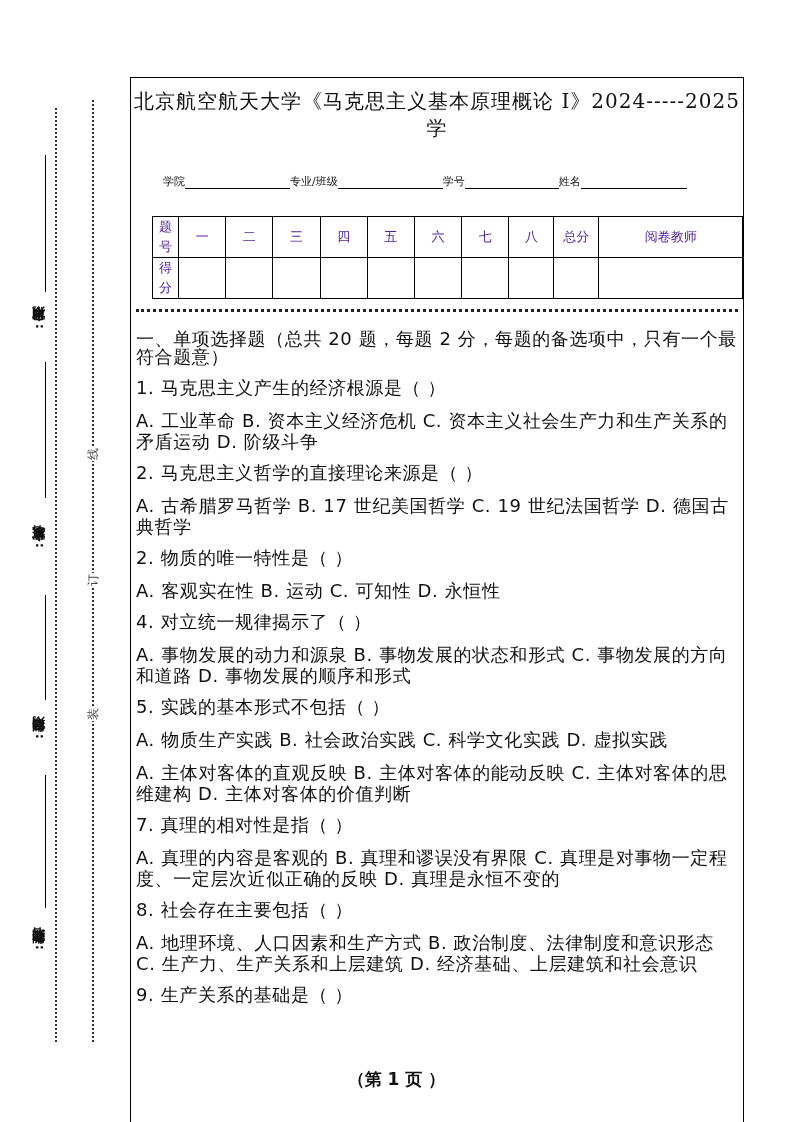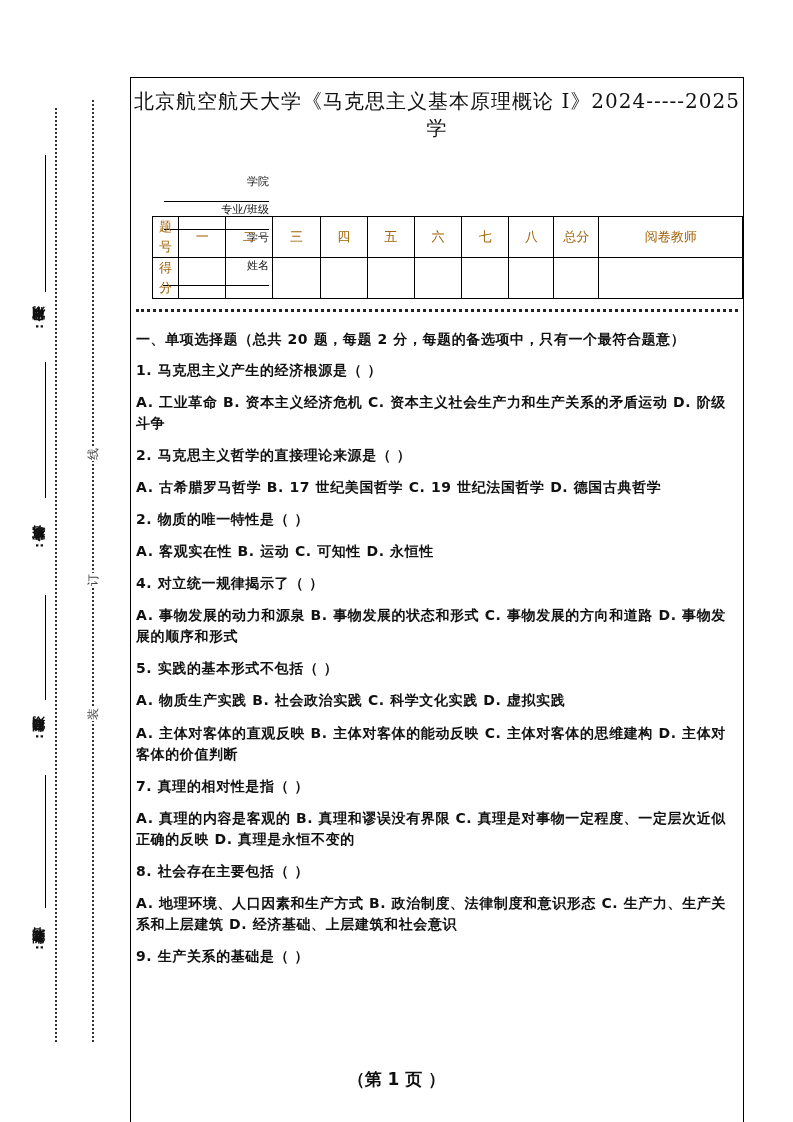--- a/index.html
+++ b/index.html
@@ -16,33 +16,33 @@
                font-family:"DejaVu Sans", sans-serif; font-size:12px; color:#444;
                transform:rotate(-90deg); text-align:center; line-height:16px; }
 
   
   .frame { position:absolute; left:130px; top:77px; width:614px; height:1110px; border:1px solid #000; box-sizing:border-box; }
 
   .title { position:absolute; left:0; right:0; text-align:center; font-size:20px; letter-spacing:1px; }
   .title1 { top:10px; }
   .title2 { top:52px; }
 
-  .info-row { position:absolute; top:96px; left:32px; font-size:11px; font-family:"DejaVu Sans", sans-serif; display:flex; align-items:flex-end;flex-direction:column; }
+  .info-row { position:absolute; top:96px; left:32px; font-size:11px; font-family:"DejaVu Sans", sans-serif; display:flex; align-items:flex-end; }
   .info-row .lbl { white-space:nowrap; }
   .info-row .blank { display:inline-block; border-bottom:1px solid #000; height:12px; }
 
   table.score { position:absolute; top:138px; left:21px; border-collapse:collapse; font-size:13px;
-                font-family:"DejaVu Sans", sans-serif; color:#a16207; }
+                font-family:"DejaVu Sans", sans-serif; color:#4c1d95; }
   table.score td { border:1px solid #000; text-align:center; padding:0; height:40px; }
   table.score td.narrow { width:26px; line-height:20px; font-size:13px; }
 
   .dotsep { position:absolute; left:5px; right:5px; top:231px; border-top:3px dotted #222; }
 
-  .content { position:absolute; left:5px; right:4px; top:252px; font-size:14px;
-             font-family:"DejaVu Sans", "Liberation Sans", sans-serif; letter-spacing:0.6px;font-weight:bold; }
+  .content { position:absolute; left:5px; right:4px; top:252px; font-size:18px;
+             font-family:"DejaVu Sans", "Liberation Sans", sans-serif; letter-spacing:0.6px; }
   .section-head { margin:0 0 13px 0; line-height:18px; }
   .q { margin:0 0 13px 0; line-height:18px; }
   .opts { margin:0 0 12px 0; line-height:21px; }
 
   .footer { position:absolute; top:1068px; left:0; width:793px; text-align:center;
             font-size:17px; font-weight:bold; font-family:"DejaVu Sans", sans-serif; }
 </style>
 </head>
 <body>
 

